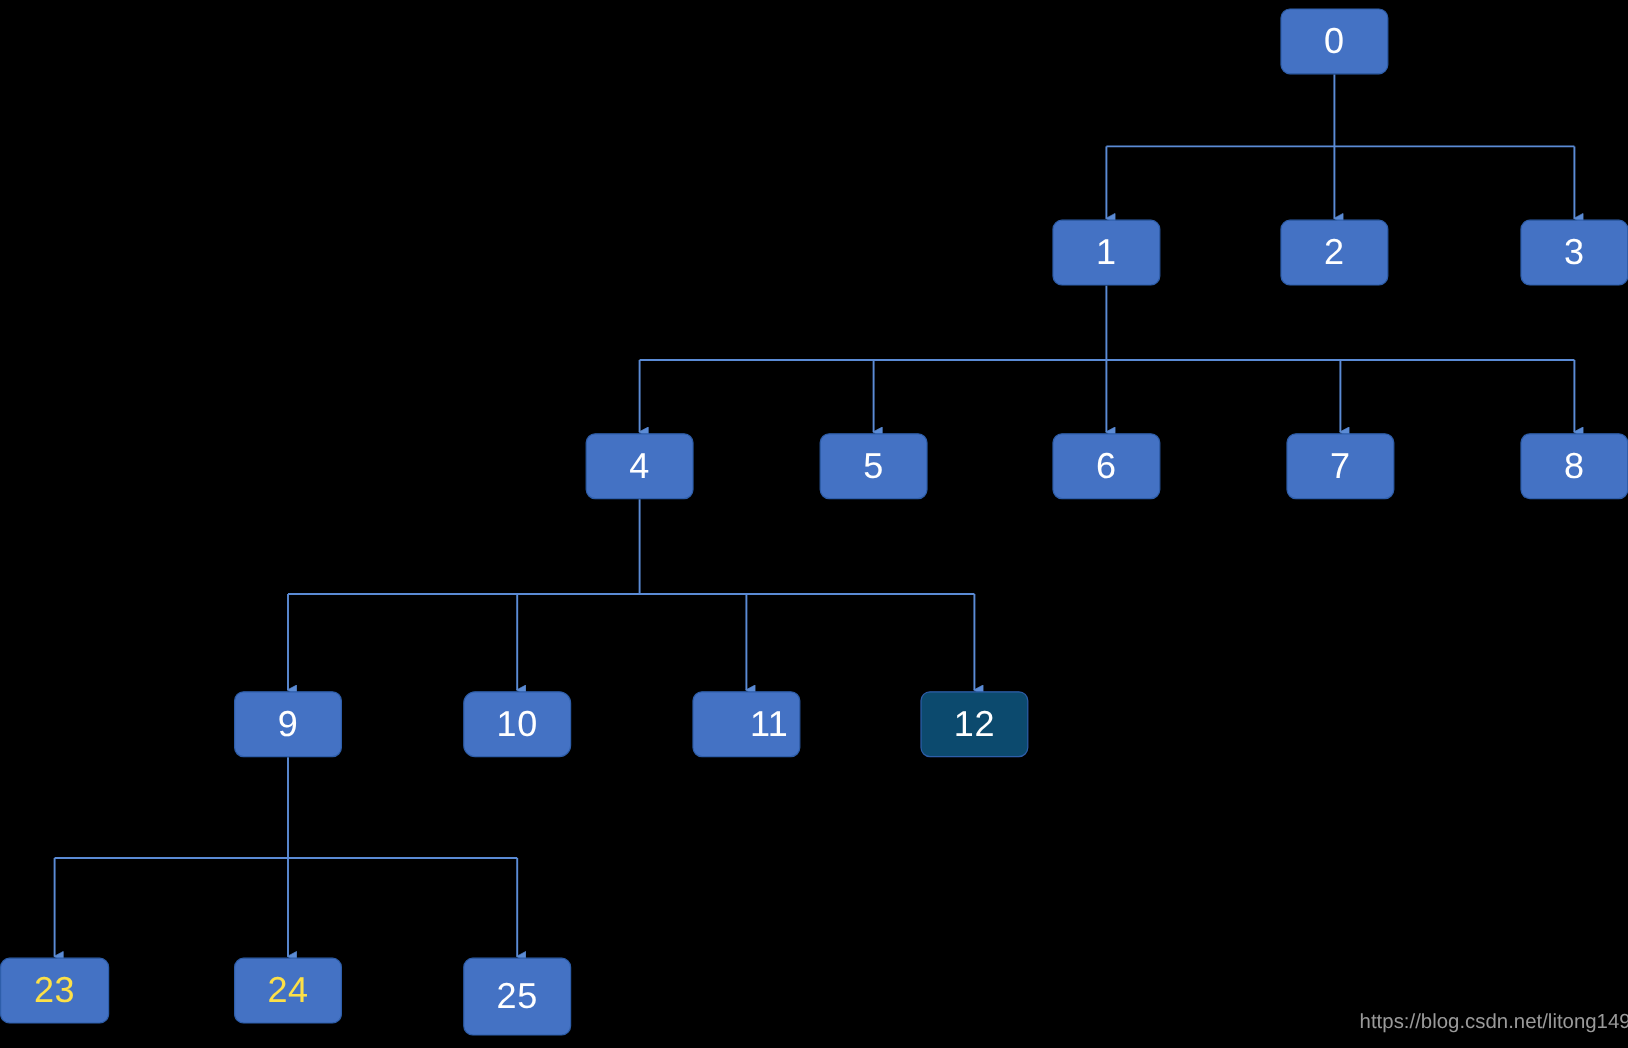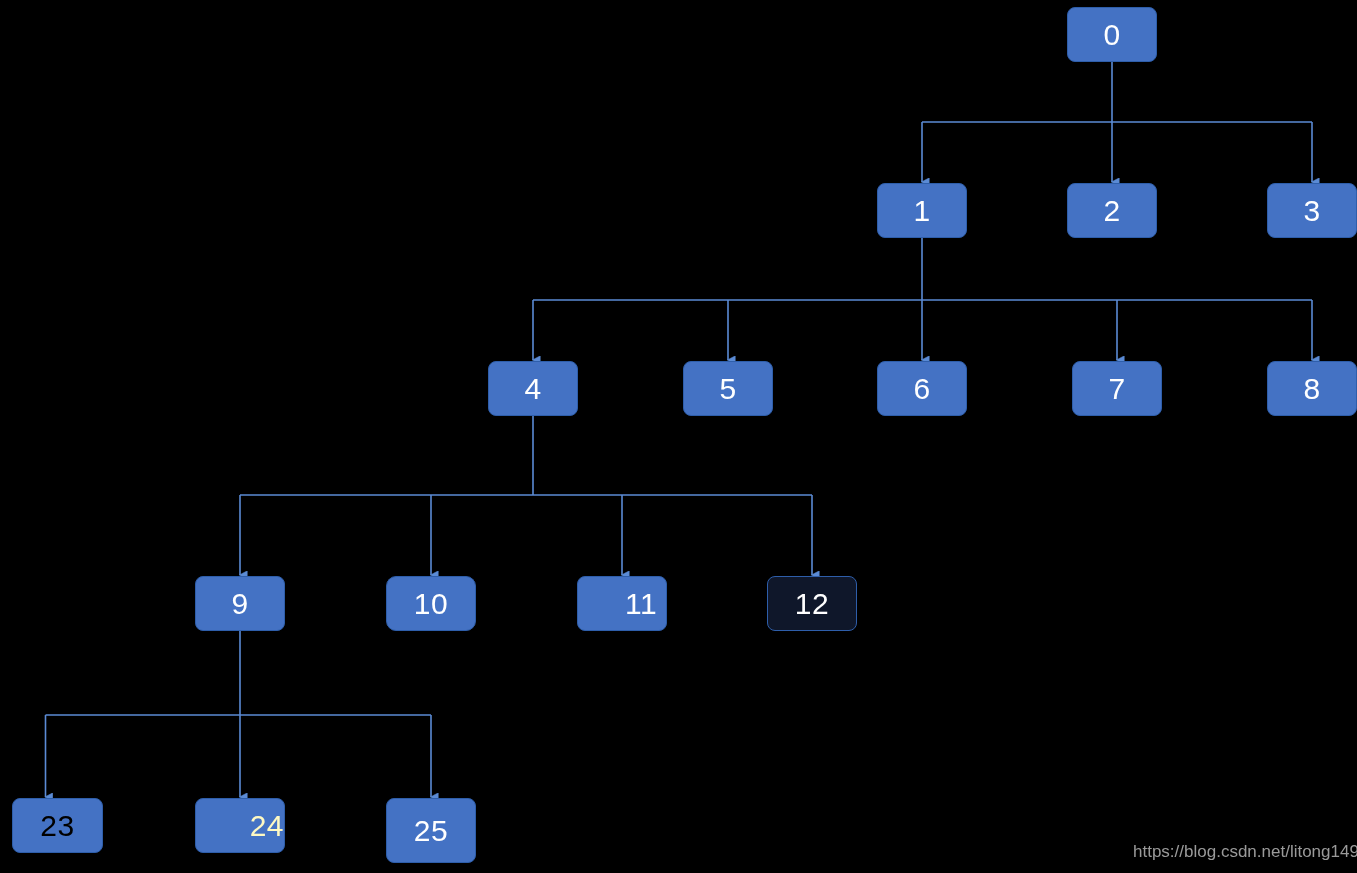--- a/index.html
+++ b/index.html
@@ -119,27 +119,27 @@
       </div>
       <div class="node" style="left: 195px; top: 576px; width: 90px; height: 55px; background: rgb(68, 114, 196); border-color: rgb(46, 94, 170); color: rgb(255, 255, 255);">
         <span>9</span>
       </div>
       <div class="node" style="left: 386px; top: 576px; width: 90px; height: 55px; background: rgb(68, 114, 196); border-color: rgb(46, 94, 170); color: rgb(255, 255, 255); border-radius: 10px;">
         <span>10</span>
       </div>
       <div class="node" style="left: 577px; top: 576px; width: 90px; height: 55px; background: rgb(68, 114, 196); border-color: rgb(46, 94, 170); color: rgb(255, 255, 255); padding-left: 38px;">
         <span>11</span>
       </div>
-      <div class="node" style="left: 767px; top: 576px; width: 90px; height: 55px; background: #0f172a; border-color: rgb(46, 94, 170); color: rgb(255, 255, 255);">
+      <div class="node" style="left: 767px; top: 576px; width: 90px; height: 55px; background: #0c4a6e; border-color: rgb(46, 94, 170); color: rgb(255, 255, 255);">
         <span>12</span>
       </div>
-      <div class="node" style="left: 12px; top: 798px; width: 91px; height: 55px; background: rgb(68, 114, 196); border-color: rgb(46, 94, 170); color: #000000;">
+      <div class="node" style="left: 0px; top: 798px; width: 91px; height: 55px; background: rgb(68, 114, 196); border-color: rgb(46, 94, 170); color: #fde047;">
         <span>23</span>
       </div>
-      <div class="node" style="left: 195px; top: 798px; width: 90px; height: 55px; background: rgb(68, 114, 196); border-color: rgb(46, 94, 170); color: #fef9c3; justify-content: flex-end;">
+      <div class="node" style="left: 195px; top: 798px; width: 90px; height: 55px; background: rgb(68, 114, 196); border-color: rgb(46, 94, 170); color: #fde047;">
         <span>24</span>
       </div>
       <div class="node" style="left: 386px; top: 798px; width: 90px; height: 65px; background: rgb(68, 114, 196); border-color: rgb(46, 94, 170); color: rgb(255, 255, 255);">
         <span>25</span>
       </div>
     </div>
 
   <div class="watermark" style="left: 1133px; top: 842px;">https://blog.csdn.net/litong149</div>
 
 </div>

